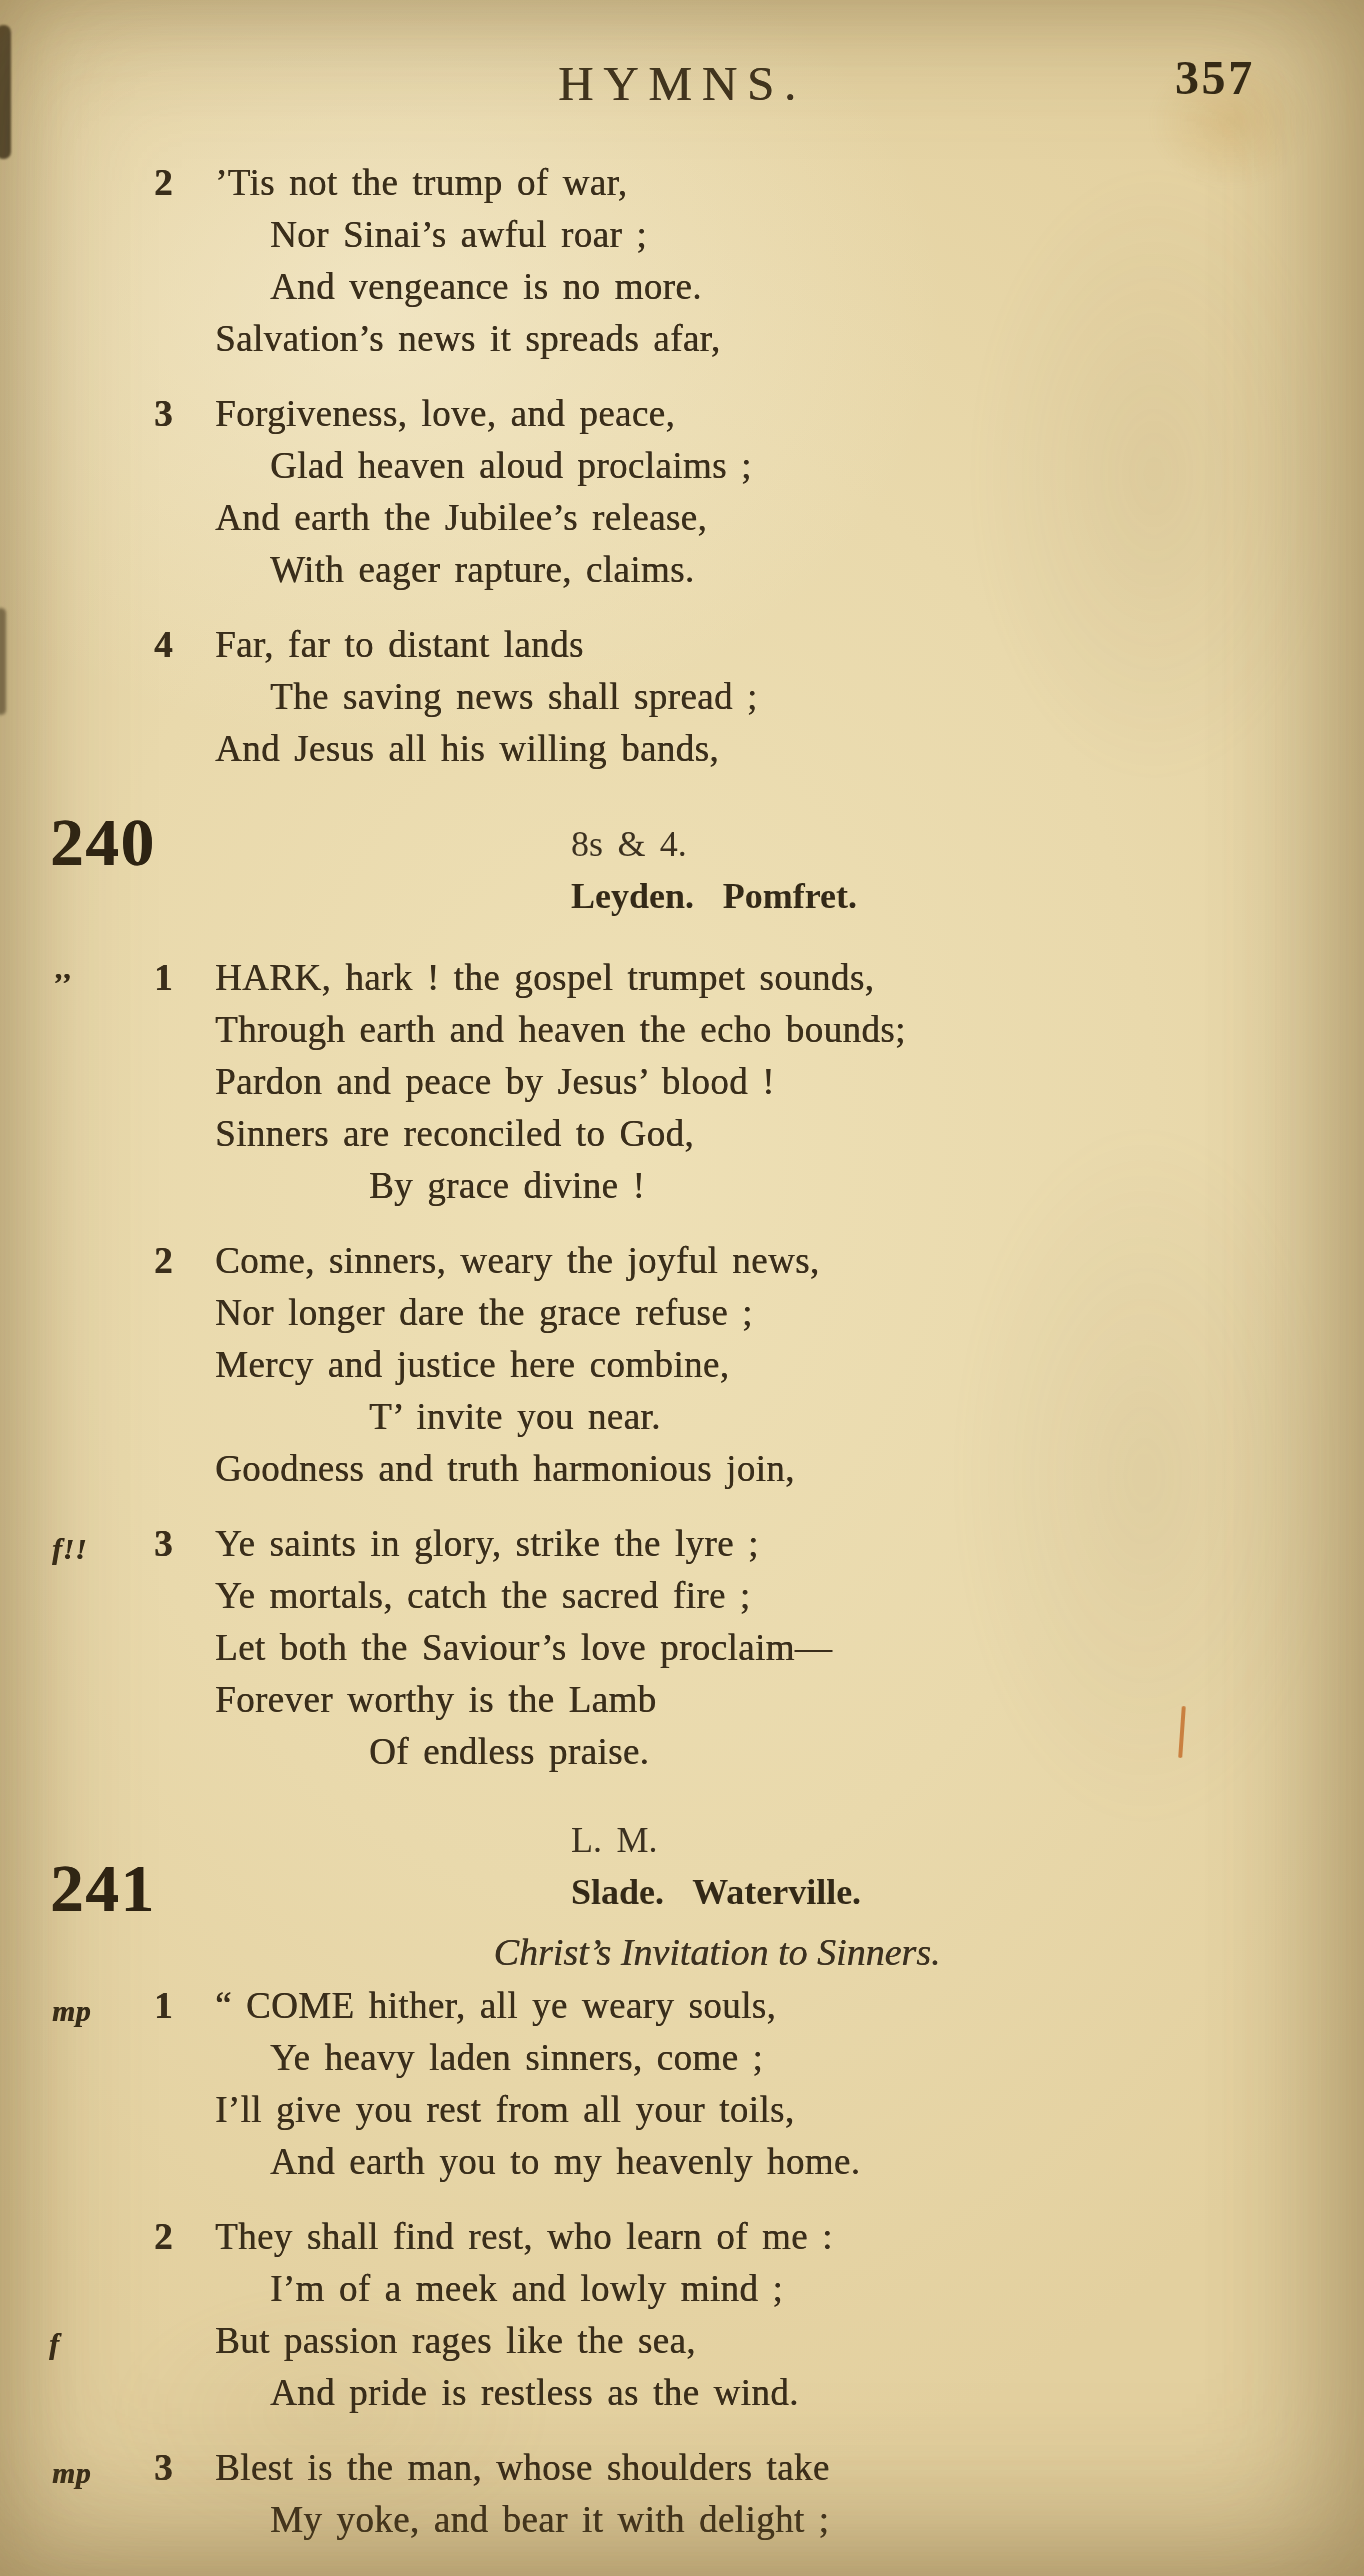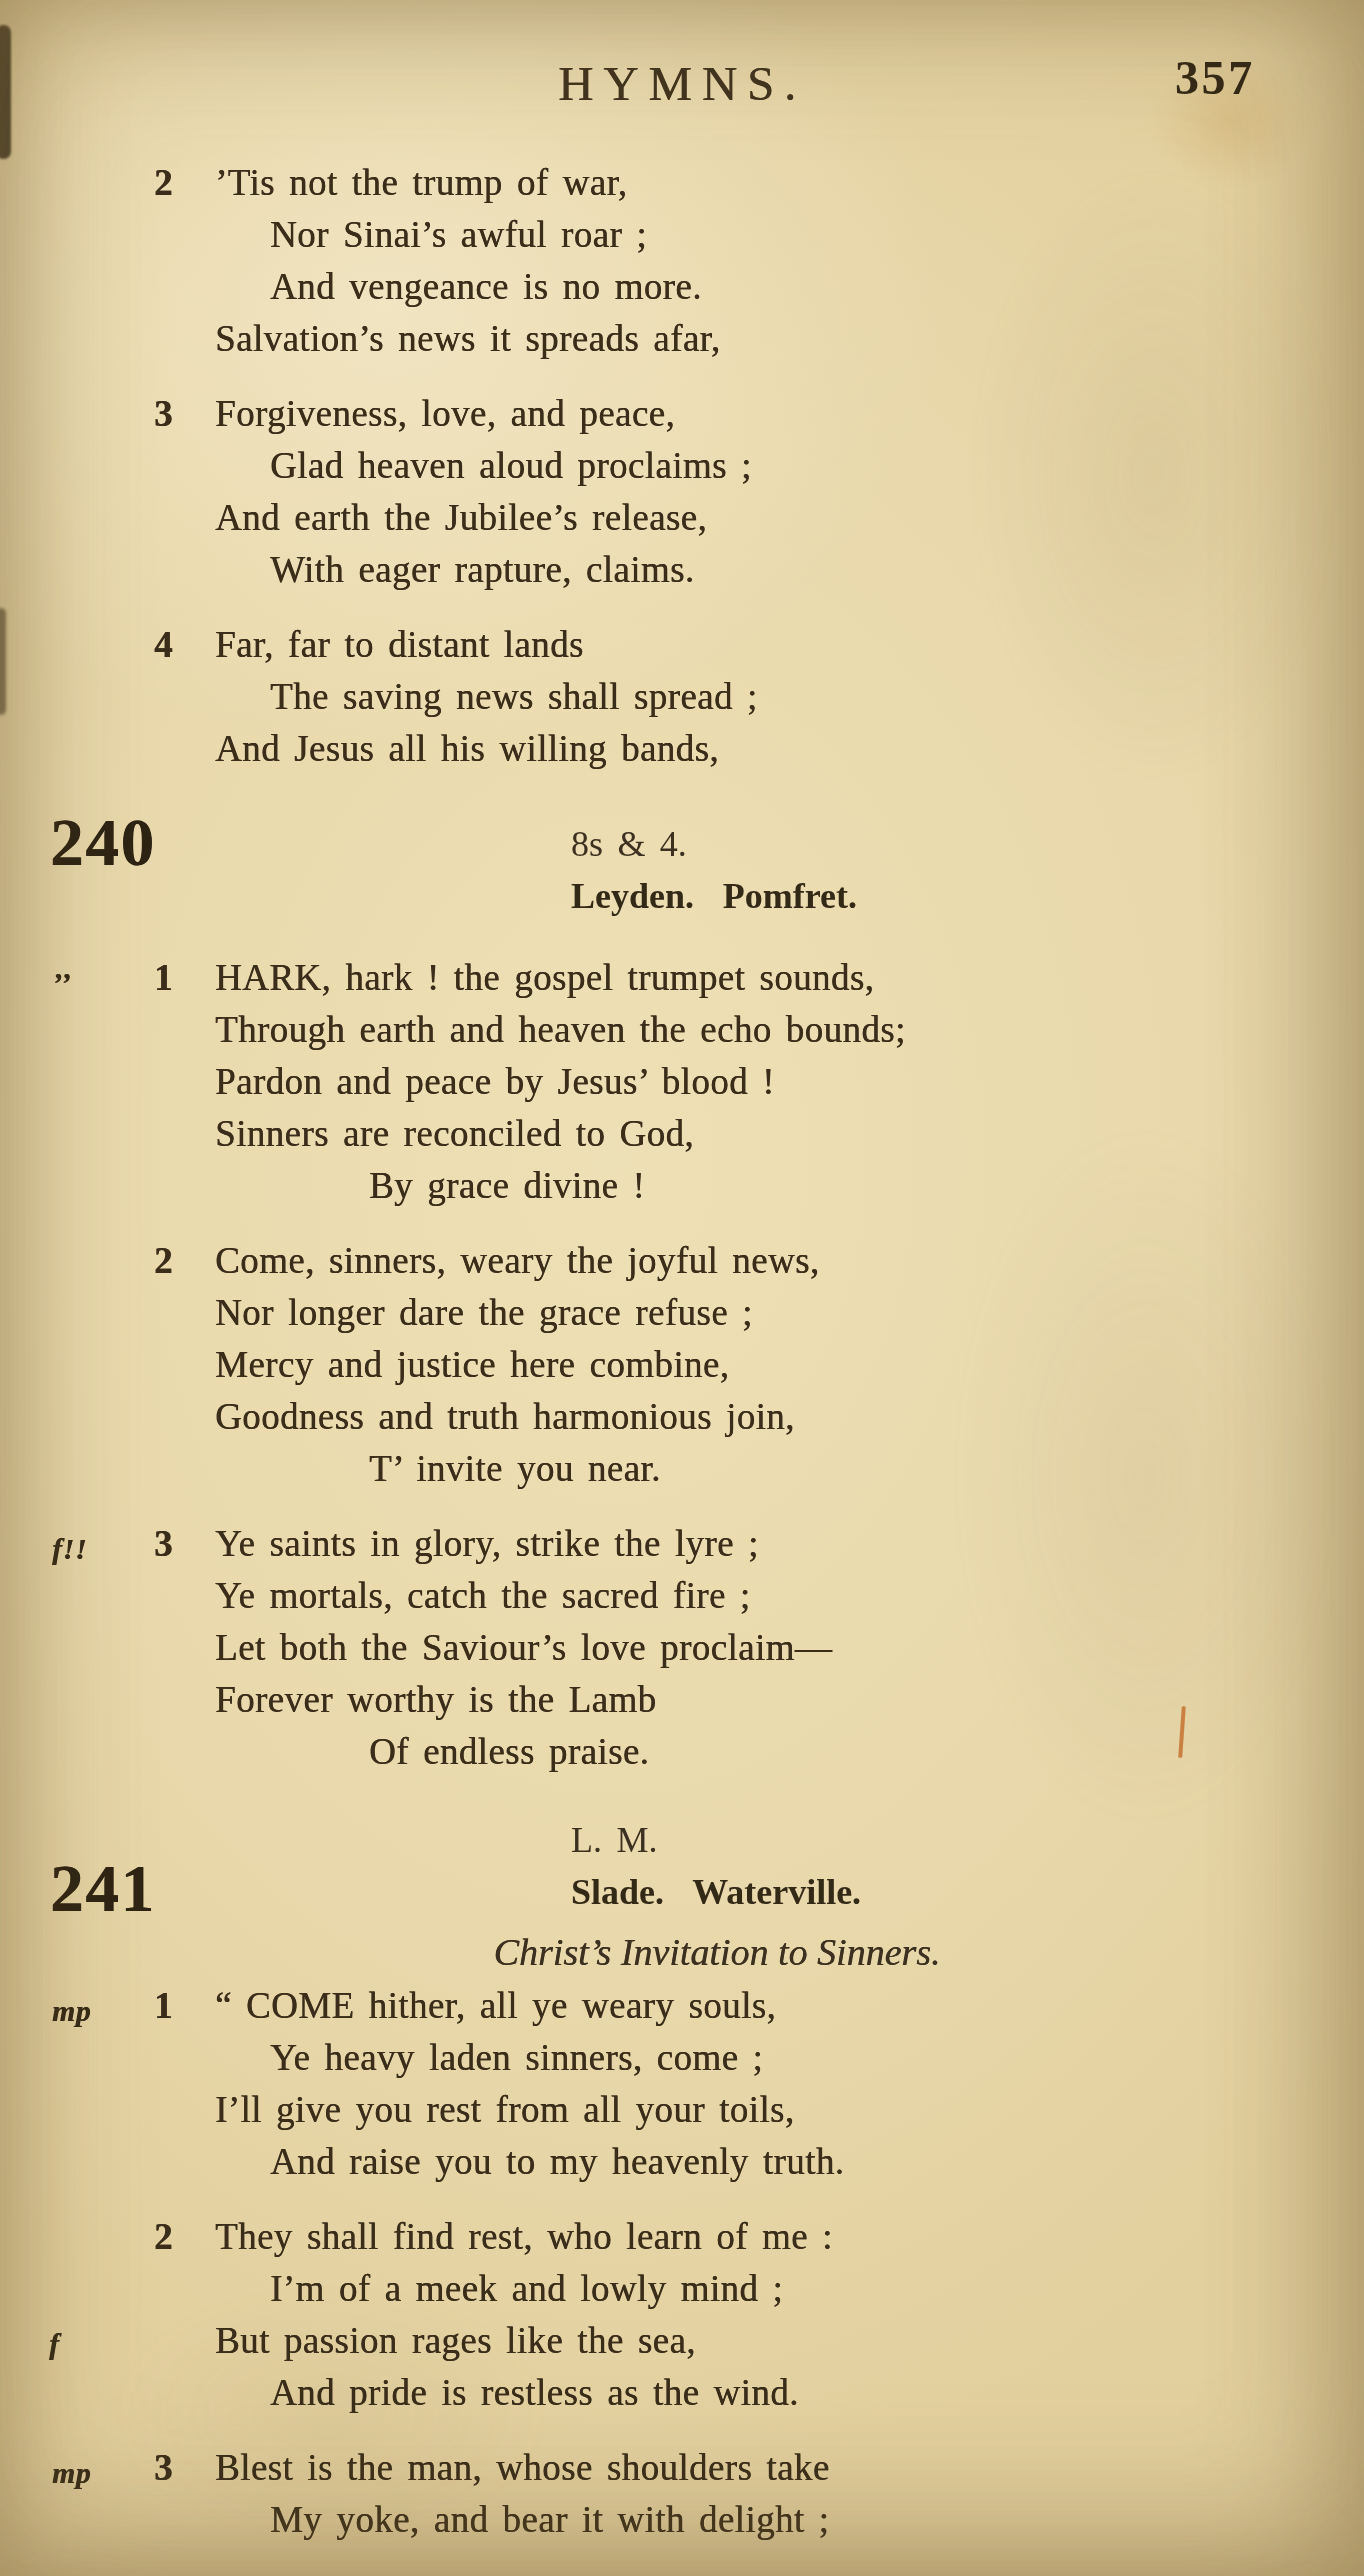--- a/index.html
+++ b/index.html
@@ -138,22 +138,22 @@
           <div class="line i0">Through earth and heaven the echo bounds;</div>
           <div class="line i0">Pardon and peace by Jesus’ blood !</div>
           <div class="line i0">Sinners are reconciled to God,</div>
           <div class="line i2">By grace divine !</div>
         </div>
         <div class="verse">
           <span class="vnum">2</span>
           <div class="line i0">Come, sinners, weary the joyful news,</div>
           <div class="line i0">Nor longer dare the grace refuse ;</div>
           <div class="line i0">Mercy and justice here combine,</div>
+          <div class="line i2">T’ invite you near.</div>
           <div class="line i0">Goodness and truth harmonious join,</div>
-          <div class="line i2">T’ invite you near.</div>
         </div>
         <div class="verse">
           <span class="dyn vdyn">f!!</span>
           <span class="vnum">3</span>
           <div class="line i0">Ye saints in glory, strike the lyre ;</div>
           <div class="line i0">Ye mortals, catch the sacred fire ;</div>
           <div class="line i0">Let both the Saviour’s love proclaim—</div>
           <div class="line i0">Forever worthy is the Lamb</div>
           <div class="line i2">Of endless praise.</div>
         </div>
@@ -166,21 +166,21 @@
             <span class="tunes">Slade.  Waterville.</span>
           </div>
           <div class="hymn-title">Christ’s Invitation to Sinners.</div>
         </div>
         <div class="verse">
           <span class="dyn vdyn">mp</span>
           <span class="vnum">1</span>
           <div class="line i0">“ COME hither, all ye weary souls,</div>
           <div class="line i1">Ye heavy laden sinners, come ;</div>
           <div class="line i0">I’ll give you rest from all your toils,</div>
-          <div class="line i1">And raise you to my heavenly truth.</div>
+          <div class="line i1">And earth you to my heavenly home.</div>
         </div>
         <div class="verse">
           <span class="vnum">2</span>
           <div class="line i0">They shall find rest, who learn of me :</div>
           <div class="line i1">I’m of a meek and lowly mind ;</div>
           <div class="line i0">But passion rages like the sea,<span class="dyn ldyn">f</span></div>
           <div class="line i1">And pride is restless as the wind.</div>
         </div>
         <div class="verse">
           <span class="dyn vdyn">mp</span>

